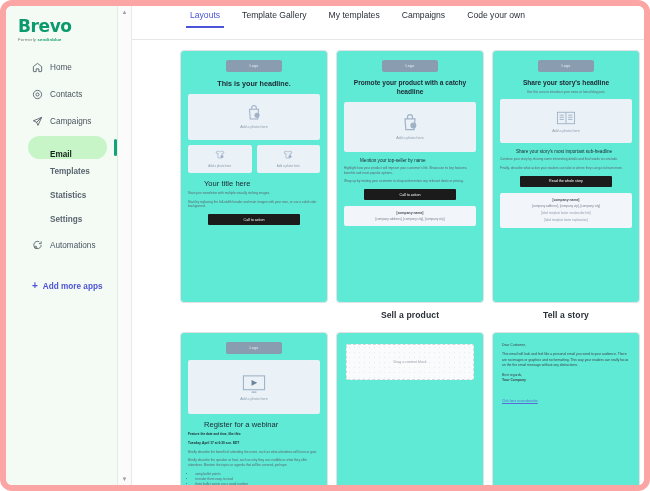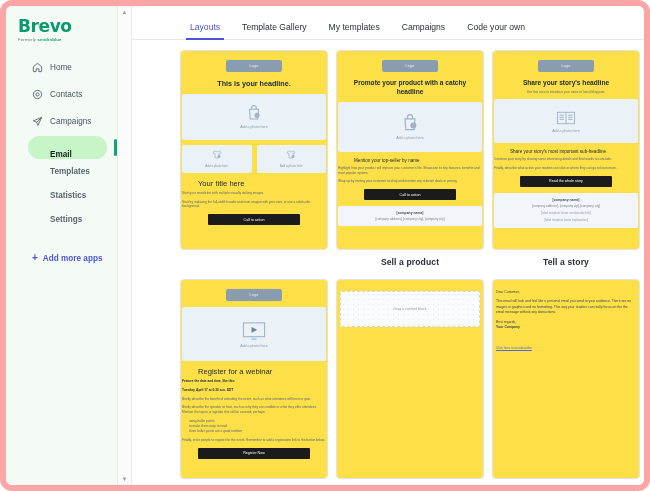--- a/index.html
+++ b/index.html
@@ -75,43 +75,43 @@
     display:flex; flex-direction:column; align-items:center; justify-content:space-between;
     padding: 3px 0;
   }
   .arrow { font-size:6px; color:#9aa0a6; }
   .rail-track { flex:1; width:1px; background:transparent; }
 
   
   .main { flex:1; height:100%; overflow:hidden; position:relative; background:#fff; }
   .tabs {
     display:flex; align-items:flex-end; gap:22px;
-    height: 34px; padding: 0 0 0 58px;
+    height: 34px; padding: 0 0 12px 58px;
     border-bottom: 1px solid #e6e6e8;
   }
   .tab {
     font-size: 8.6px; color:#2a3038; padding-bottom: 7px; cursor:pointer; position:relative;
   }
   .tab.active { color:#4b53d6; }
   .tab.active::after {
     content:""; position:absolute; left:-4px; right:-4px; bottom:-1px; height:2px; background:#4b53d6;
   }
 
   .grid {
     display:grid;
     grid-template-columns: repeat(3, 148px);
     gap: 8px 8px;
     padding: 10px 0 0 48px;
   }
   .cell { width:148px; }
   .card {
-    width:148px; height:200px;
+    width:148px; height:253px;
     border:1px solid #e2e2e4; border-radius:4px;
-    background:#fde047; overflow:hidden; cursor:pointer;
-    padding: 7px 1px;
+    background:#5eead4; overflow:hidden; cursor:pointer;
+    padding: 7px 7px;
   }
   .card-title {
     text-align:center; font-size:8.6px; color:#2a3038;
     margin: 7px 0 4px 0; font-weight:bold; letter-spacing:.1px;
   }
 
   
   .logo-block {
     width:56px; height:12px; margin: 2px auto 0 auto;
     background:#8a9cb0; border-radius:2px;
@@ -231,20 +231,30 @@
       <div class="sub-item">
         <span>Templates</span>
       </div>
       <div class="sub-item">
         <span>Statistics</span>
       </div>
       <div class="sub-item">
         <span>Settings</span>
       </div>
 
+      <div class="nav-item">
+        <span class="ic">
+          <svg viewBox="0 0 24 24" fill="none" stroke="#4a5560" stroke-width="1.8" class="svgic">
+            <path d="M16 4a8 8 0 1 0 4 7"></path>
+              <path d="M20 3v5h-5"></path>
+              <circle cx="8" cy="16" r="2.4"></circle>
+          </svg>
+        </span>
+        <span>Automations</span>
+      </div>
 
 
       <div class="add-apps">
         <span class="plus">+</span>
         <span>Add more apps</span>
       </div>
 
     </nav>
   </aside>
 

